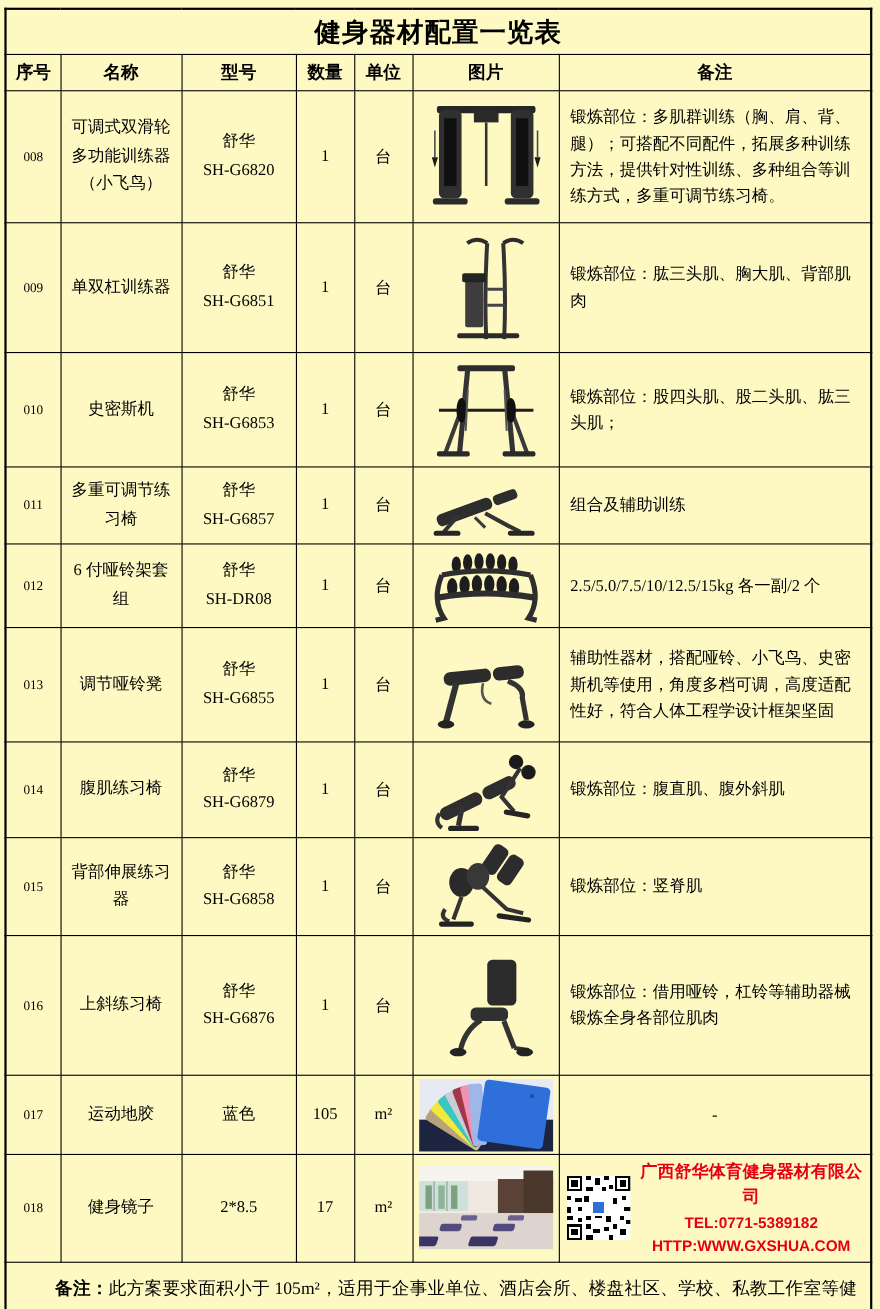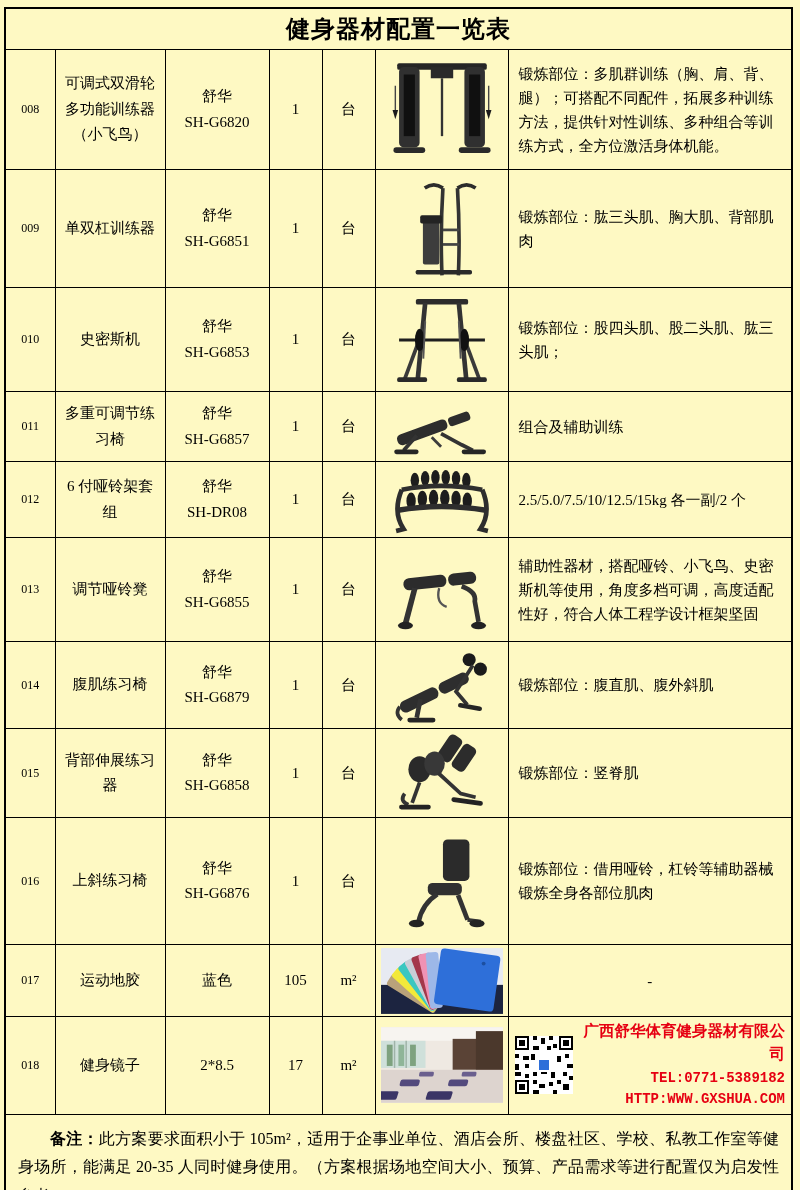--- a/index.html
+++ b/index.html
@@ -15,21 +15,21 @@
         font-size:16px;height:28px;}
   .no-cell{font-size:12px;}
   .name-cell{line-height:1.7;padding:2px 8px;margin-top:28px;}
   .model-cell{line-height:1.7;}
   .img-cell{padding:2px;}
   .img-cell svg{display:block;margin:0 auto;}
   .note-cell{text-align:left;padding:6px 10px;line-height:1.6;}
   .note-center{text-align:center;}
   .company-cell{padding:4px 6px;}
   .company-wrap{display:flex;align-items:center;gap:8px;}
-  .company-text{text-align:right;font-family:Liberation Mono, monospace;
+  .company-text{text-align:center;font-family:Liberation Sans, sans-serif;
         font-weight:bold;line-height:1.5;}
   .company-name{font-size:15.5px;}
   .company-line{font-size:14px;}
   .footer-cell{text-align:left;font-size:16px;line-height:1.8;padding:8px 12px;height:56px;
         vertical-align:top;text-align:justify;}
   .footer-cell p{margin:2px 0;text-indent:2em;}
   .h120{height:120px}.h118{height:118px}.h104{height:104px}.h70{height:70px}
   .h76{height:76px}.h95{height:73px}.h103{height:127px}.h72{height:72px}.h85{height:85px}
 </style>
 </head>
@@ -46,20 +46,29 @@
           <col style="width:53px">
           <col style="width:133px">
           <col>
    </colgroup>
 
    <tbody>
           <tr>
      <th class="title-cell" colspan="7">健身器材配置一览表</th>
    </tr>
 
+   <tr>
+     <th class="head-cell">序号</th>
+     <th class="head-cell">名称</th>
+     <th class="head-cell">型号</th>
+     <th class="head-cell">数量</th>
+     <th class="head-cell">单位</th>
+     <th class="head-cell">图片</th>
+     <th class="head-cell">备注</th>
+   </tr>
 
    <tr class="h120">
      <td class="no-cell">008</td>
      <td class="name-cell">可调式双滑轮多功能训练器（小飞鸟）</td>
      <td class="model-cell">
        <div>舒华</div>
        <div>SH-G6820</div>
      </td>
      <td>1</td>
      <td>台</td>
@@ -73,21 +82,21 @@
          <rect x="48" y="10" width="24" height="12" fill="#2a2a2a"></rect>
          <line x1="60" y1="22" x2="60" y2="84" stroke="#333" stroke-width="2.5"></line>
          <line x1="10" y1="30" x2="10" y2="56" stroke="#444" stroke-width="1.5"></line>
          <line x1="110" y1="30" x2="110" y2="56" stroke="#444" stroke-width="1.5"></line>
          <path d="M7 56 l6 0 -3 10 z" fill="#1c1c1c"></path>
          <path d="M107 56 l6 0 -3 10 z" fill="#1c1c1c"></path>
          <rect x="8" y="96" width="34" height="6" rx="3" fill="#2a2a2a"></rect>
          <rect x="78" y="96" width="34" height="6" rx="3" fill="#2a2a2a"></rect>
        </svg>
      </td>
-     <td class="note-cell">锻炼部位：多肌群训练（胸、肩、背、腿）；可搭配不同配件，拓展多种训练方法，提供针对性训练、多种组合等训练方式，全方位激活身体机能。</td>
+     <td class="note-cell">锻炼部位：多肌群训练（胸、肩、背、腿）；可搭配不同配件，拓展多种训练方法，提供针对性训练、多种组合等训练方式，多重可调节练习椅。</td>
    </tr>
 
    <tr class="h118">
      <td class="no-cell">009</td>
      <td class="name-cell">单双杠训练器</td>
      <td class="model-cell">
        <div>舒华</div>
        <div>SH-G6851</div>
      </td>
      <td>1</td>

